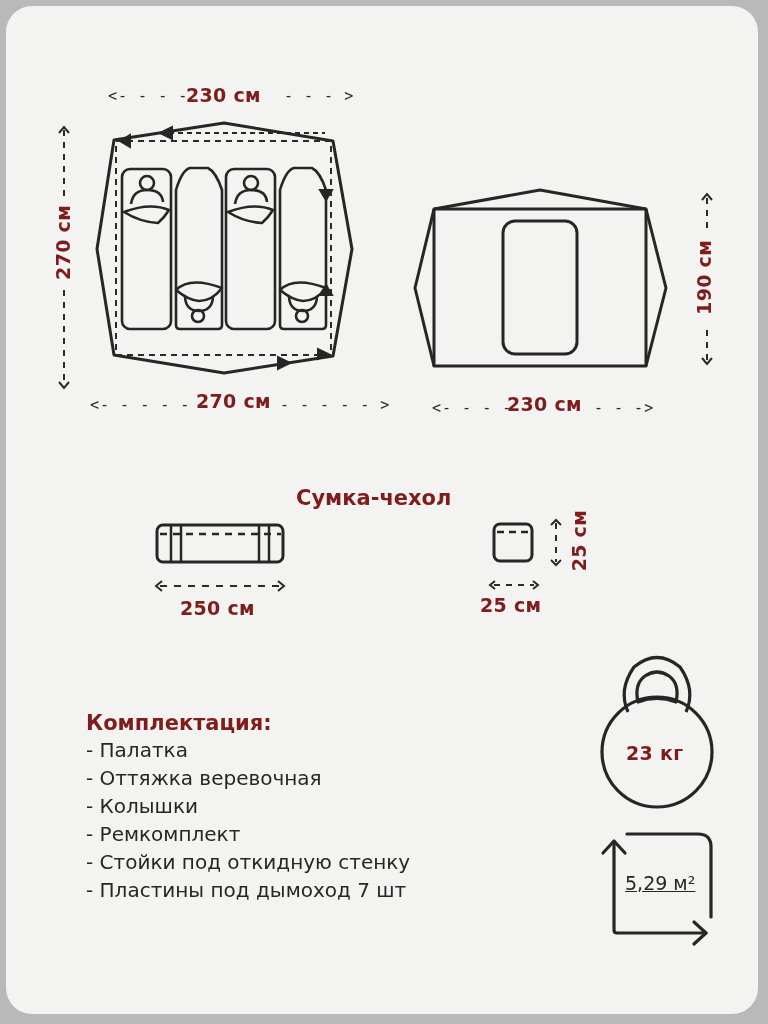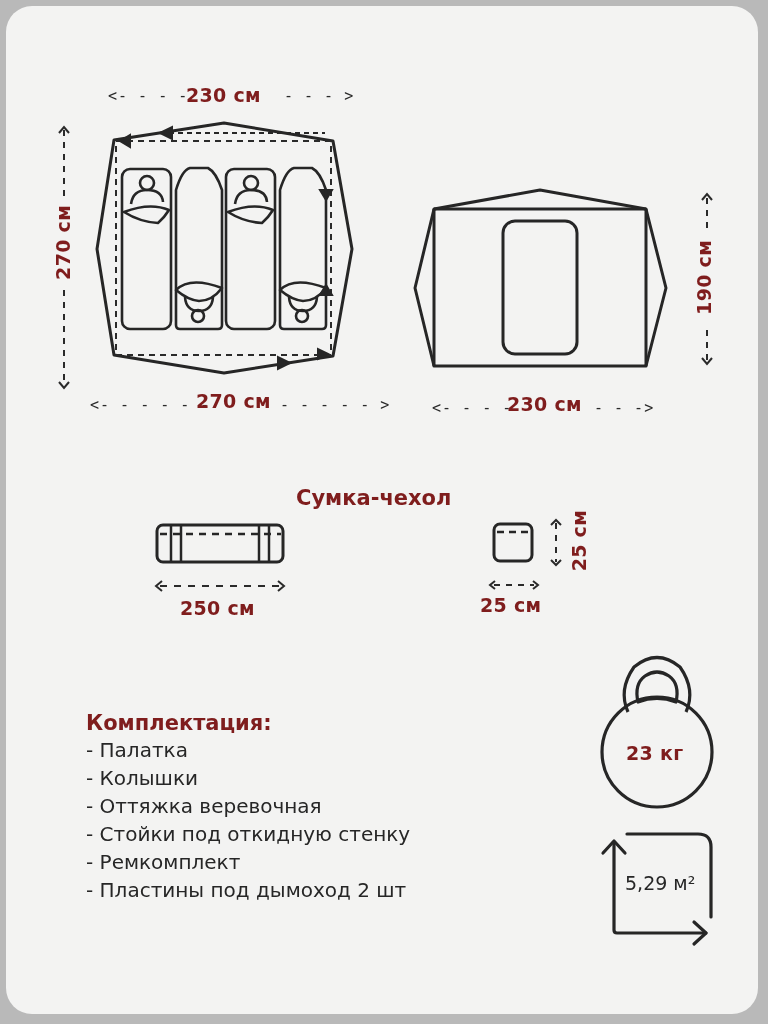--- a/index.html
+++ b/index.html
@@ -133,34 +133,34 @@
     <polyline points="551,560 556,565 561,560"></polyline>
   </g>
 </svg>
 <div class="abs lbl" style="left:180px; top:597px;">250 см</div>
 <div class="abs lbl" style="left:480px; top:594px;">25 см</div>
 <div class="abs lbl vlbl" style="left:568px; top:510px;">25 см</div>
 
 <div class="abs heading" style="left:86px; top:699px;">Комплектация:</div>
 <div class="abs" style="left:86px; top:736px;">
   <div class="list-item">- Палатка</div>
+  <div class="list-item">- Оттяжка веревочная</div>
   <div class="list-item">- Колышки</div>
-  <div class="list-item">- Оттяжка веревочная</div>
+  <div class="list-item">- Ремкомплект</div>
   <div class="list-item">- Стойки под откидную стенку</div>
-  <div class="list-item">- Ремкомплект</div>
-  <div class="list-item">- Пластины под дымоход 2 шт</div>
+  <div class="list-item">- Пластины под дымоход 7 шт</div>
 </div>
 
 <svg style="left:0; top:0;" width="768" height="1024">
   <g fill="none" stroke="#262626" stroke-width="3.2" stroke-linejoin="round">
     <path d="M628,712 Q618,690 634,667 Q657,648 680,667 Q696,690 686,712"></path>
     <path d="M638,702 Q634,684 645,676 Q657,668 669,676 Q680,684 676,702 Q657,695 638,702 Z"></path>
     <circle cx="657" cy="752" r="55"></circle>
   </g>
   <g fill="none" stroke="#262626" stroke-width="3.2" stroke-linecap="round" stroke-linejoin="round">
     <path d="M627,834 L698,834 Q711,834 711,847 L711,917"></path>
     <path d="M614,842 L614,930 Q614,933 617,933 L706,933"></path>
     <polyline points="603,853 614,841 625,853"></polyline>
     <polyline points="694,922 706,933 694,944"></polyline>
   </g>
 </svg>
 <div class="abs lbl" style="left:626px; top:742px;">23 кг</div>
-<div class="abs" style="left:625px; top:872px; font-size:19px; color:#262626; white-space:nowrap;">5,29 м²</div>
+<div class="abs" style="left:625px; top:872px; font-size:19px; color:#262626; white-space:nowrap;text-decoration:underline;">5,29 м²</div>
 
 </body></html>

